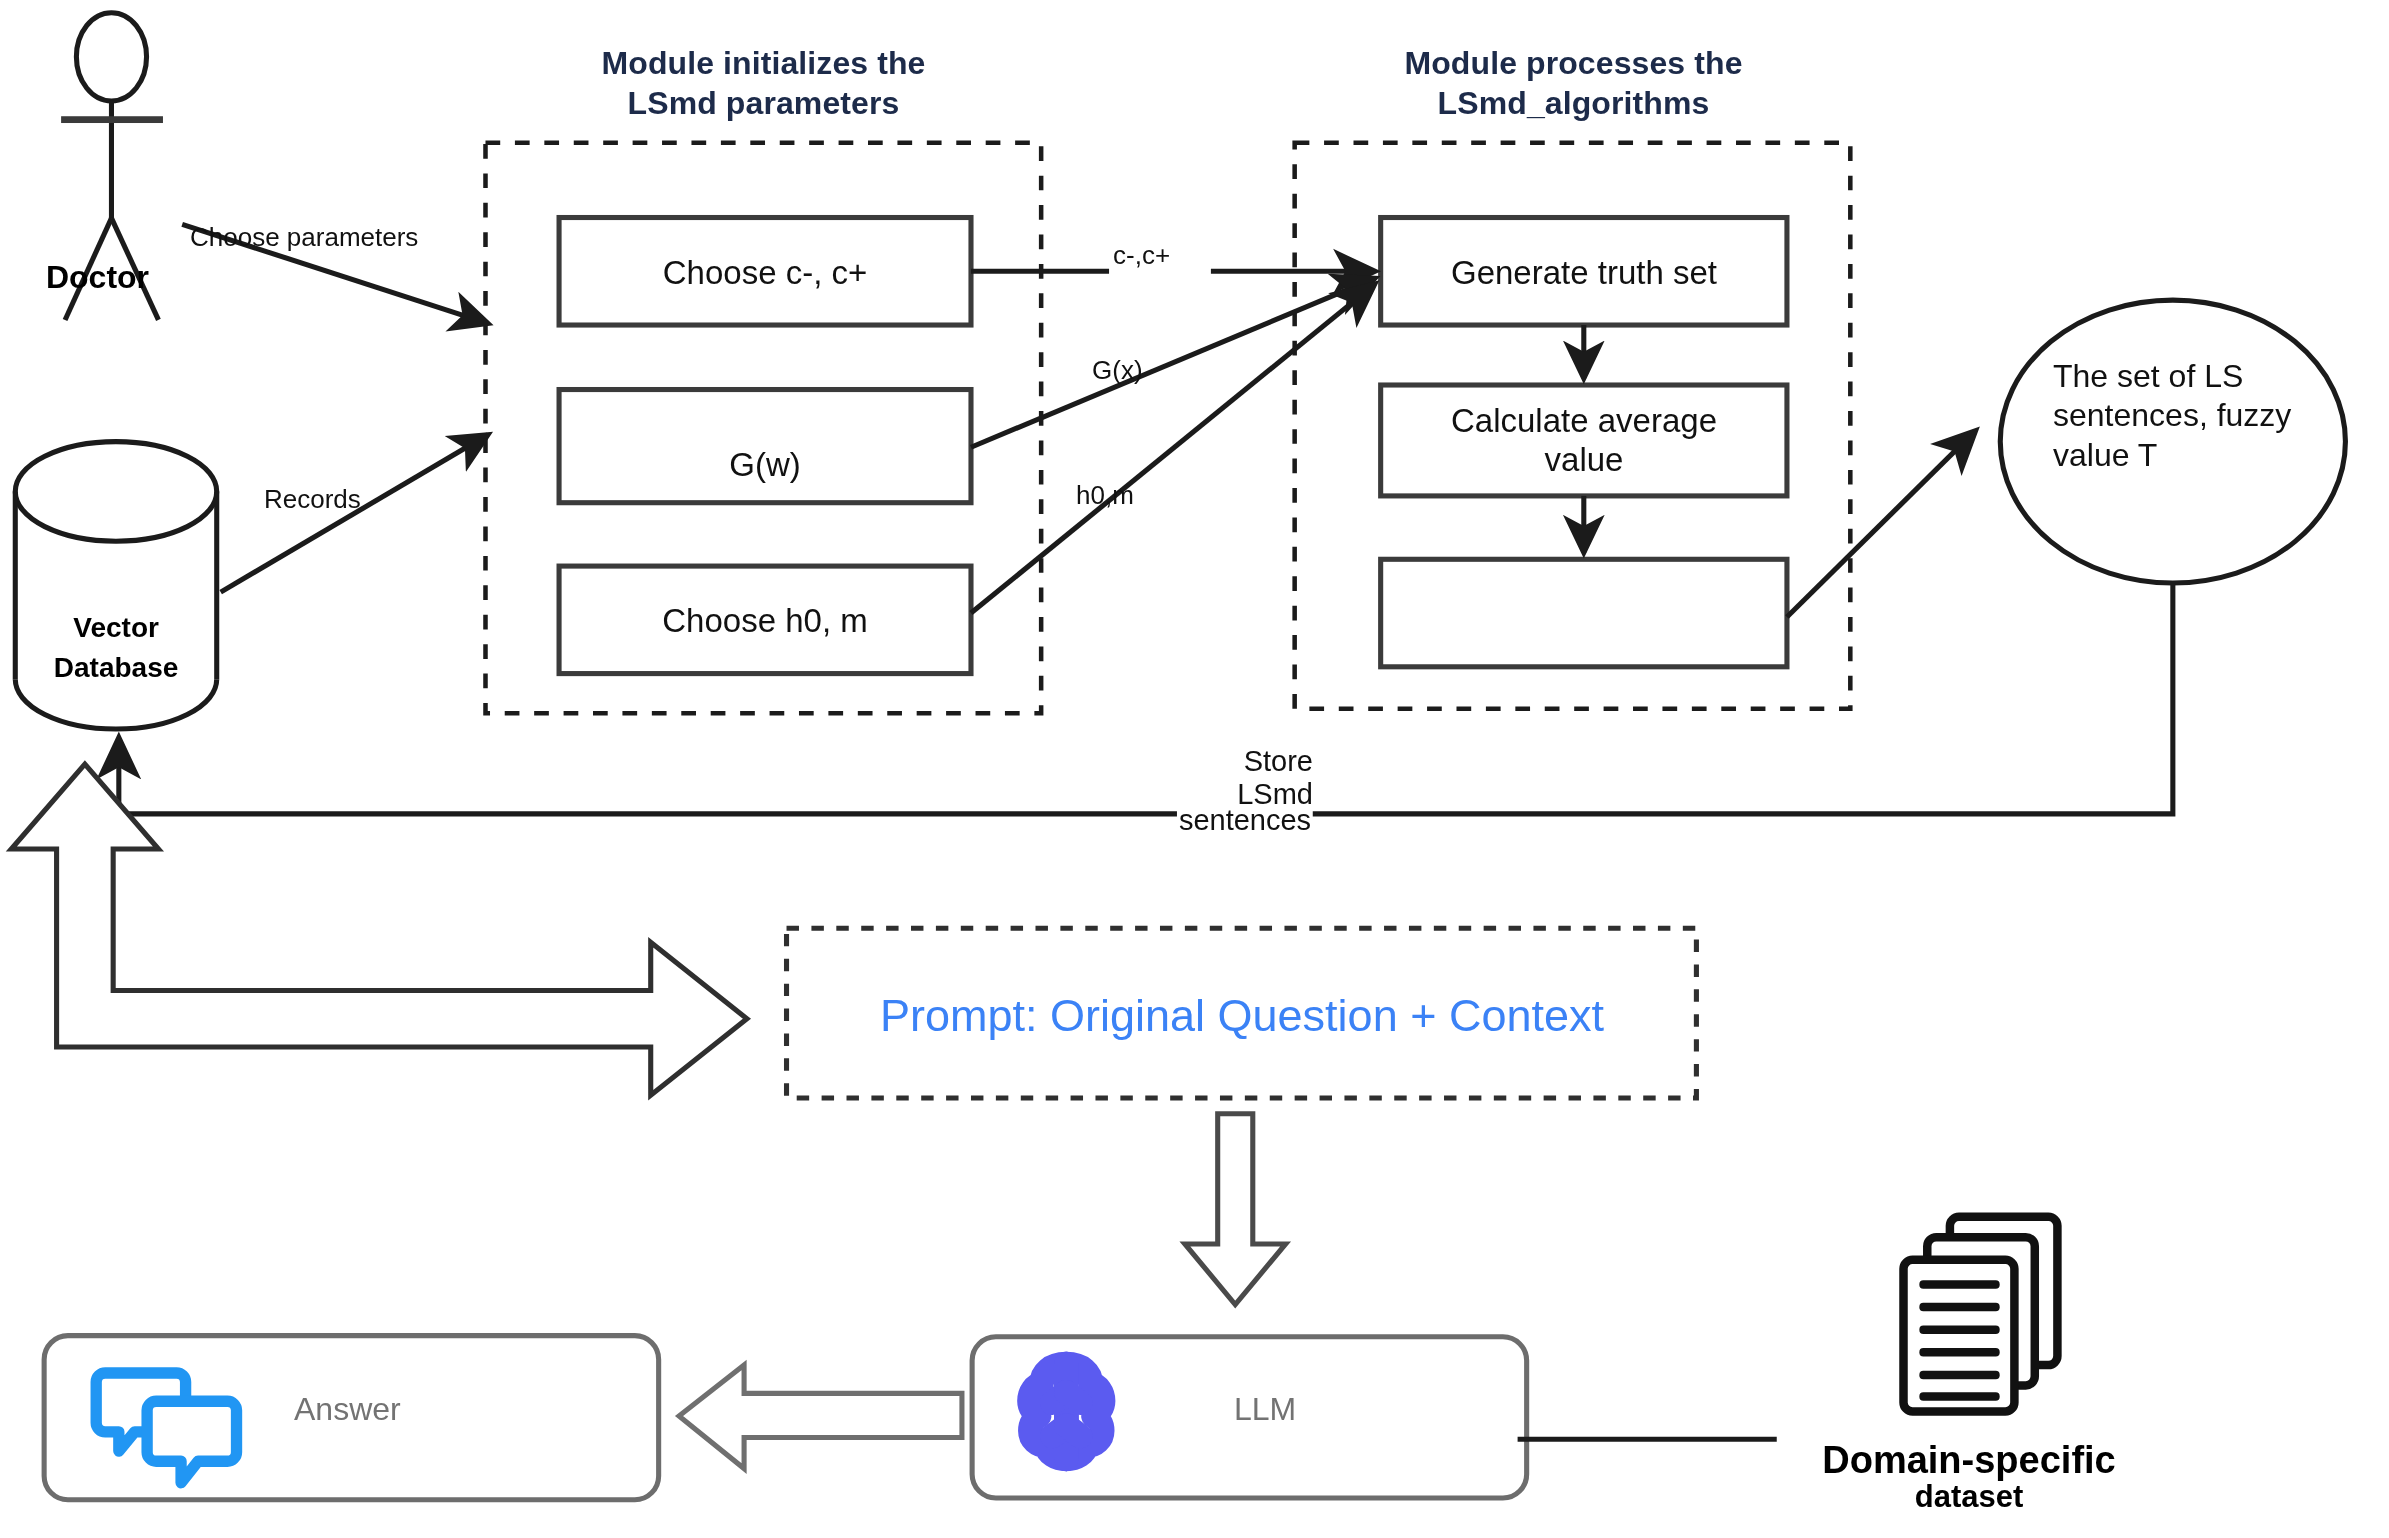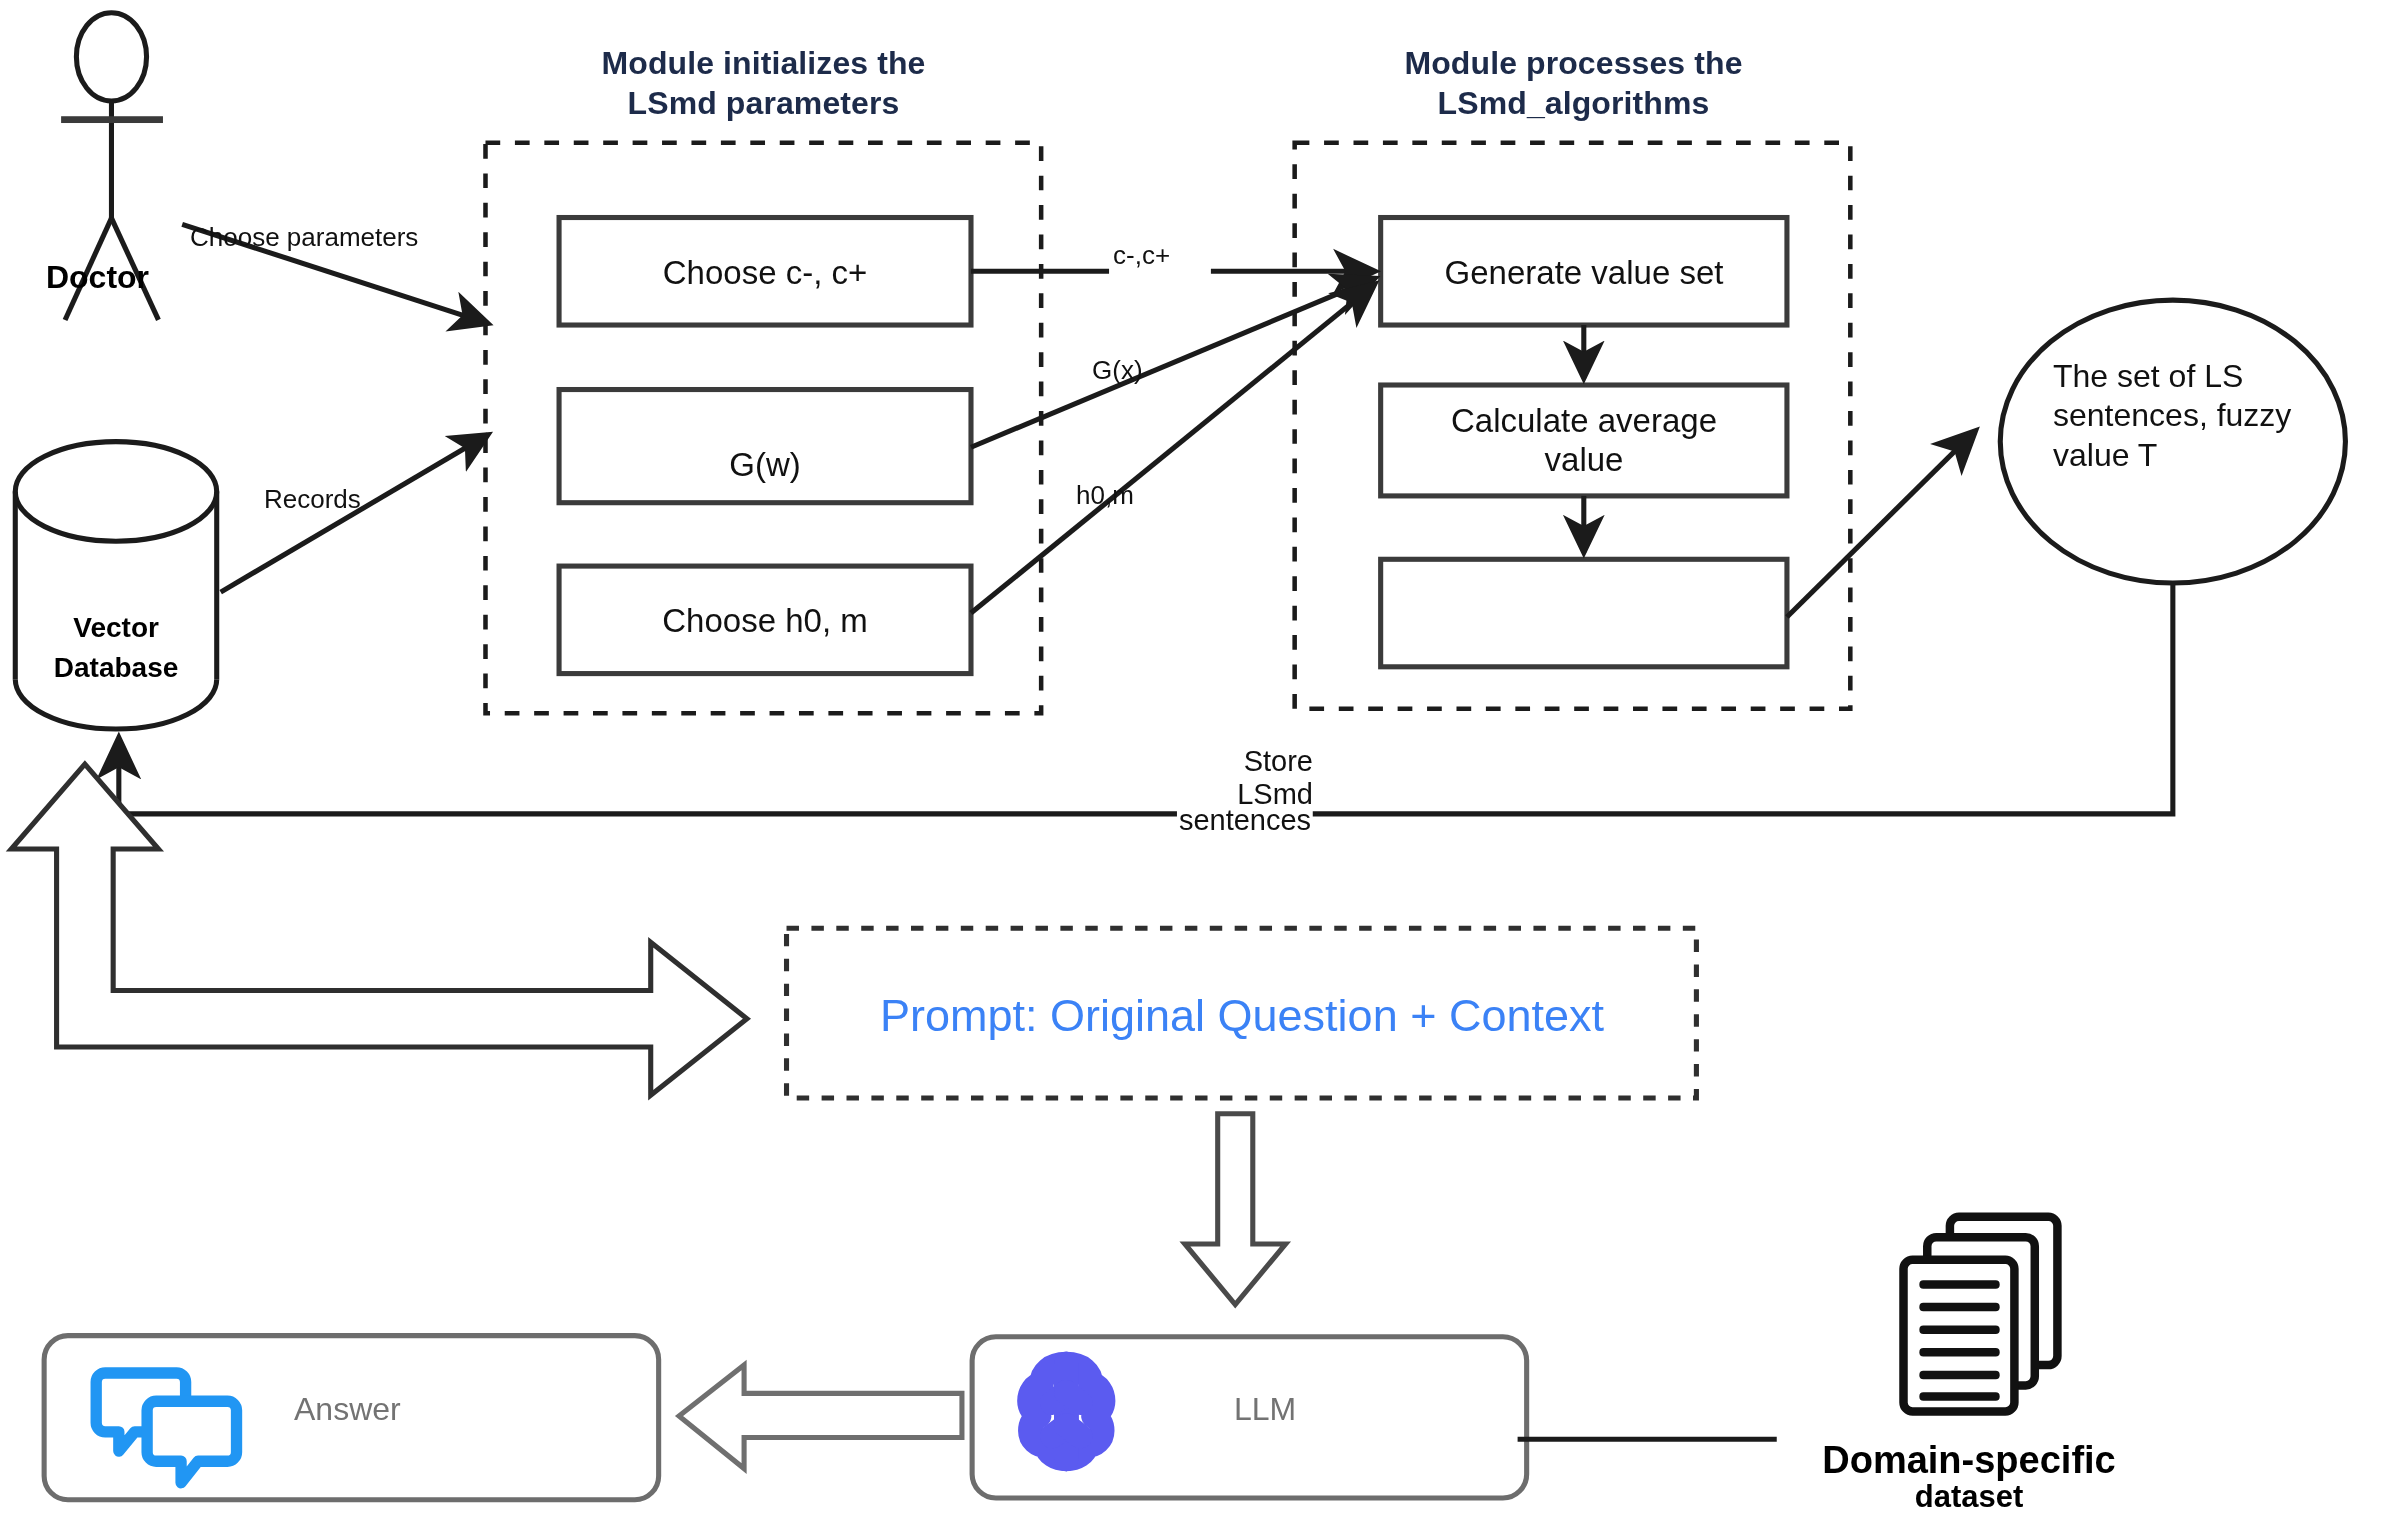--- a/index.html
+++ b/index.html
@@ -135,21 +135,21 @@
   <div class="lbl ttl" style="left:475px;top:85px;width:577px;">LSmd parameters</div>
   <div class="lbl ttl" style="left:475px;top:45px;width:577px;">Module initializes the</div>
 
   <div class="lbl ttl" style="left:1285px;top:45px;width:577px;">Module processes the</div>
   <div class="lbl ttl" style="left:1285px;top:85px;width:577px;">LSmd_algorithms</div>
 
   <div class="lbl boxtxt" style="left:559px;top:254px;width:412px;">Choose c-, c+</div>
   <div class="lbl boxtxt" style="left:550px;top:446px;width:430px;">G(w)</div>
   <div class="lbl boxtxt" style="left:559px;top:602px;width:412px;">Choose h0, m</div>
 
-  <div class="lbl boxtxt" style="left:1381px;top:254px;width:406px;">Generate value set</div>
+  <div class="lbl boxtxt" style="left:1381px;top:254px;width:406px;">Generate truth set</div>
   <div class="lbl boxtxt" style="left:1381px;top:402px;width:406px;">Calculate average</div>
   <div class="lbl boxtxt" style="left:1381px;top:441px;width:406px;">value</div>
 
   <div class="lbl edgetxt" style="left:190px;top:222px;">Choose parameters</div>
   <div class="lbl edgetxt" style="left:264px;top:484px;">Records</div>
   <div class="lbl edgetxt" style="left:1113px;top:240px;">c-,c+</div>
   <div class="lbl edgetxt" style="left:1092px;top:355px;">G(x)</div>
   <div class="lbl edgetxt" style="left:1076px;top:480px;">h0,m</div>
 
   <div class="lbl edgetxt2" style="left:1177px;top:745px;width:136px;text-align:right;">Store LSmd</div>

